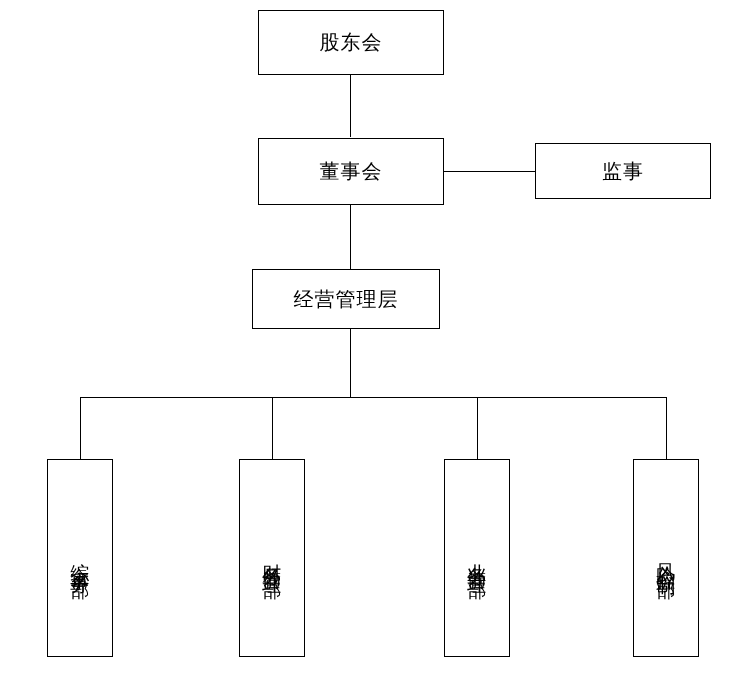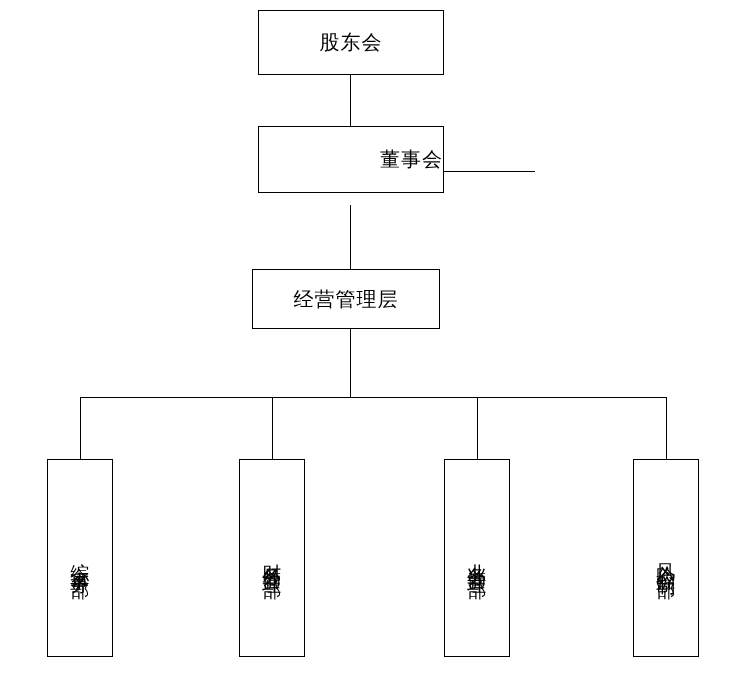--- a/index.html
+++ b/index.html
@@ -64,24 +64,27 @@
 
   <div class="line vline" style="left:80px; top:397px; height:62px;"></div>
   <div class="line vline" style="left:272px; top:397px; height:62px;"></div>
   <div class="line vline" style="left:477px; top:397px; height:62px;"></div>
   <div class="line vline" style="left:666px; top:397px; height:62px;"></div>
 
   <div class="node" style="left:258px; top:10px; width:186px; height:65px;">
     <span>股东会</span>
   </div>
 
-  <div class="node" style="left:258px; top:126px; width:186px; height:67px;justify-content:flex-end;">
+  <div class="node" style="left:258px; top:138px; width:186px; height:67px;">
     <span>董事会</span>
   </div>
 
+  <div class="node" style="left:535px; top:143px; width:176px; height:56px;">
+    <span>监事</span>
+  </div>
 
   <div class="node" style="left:252px; top:269px; width:188px; height:60px;">
     <span>经营管理层</span>
   </div>
 
   <div class="node vertical" style="left:47px; top:459px; width:66px; height:198px;">
     <span>综合事务部</span>
   </div>
 
   <div class="node vertical" style="left:239px; top:459px; width:66px; height:198px;">

